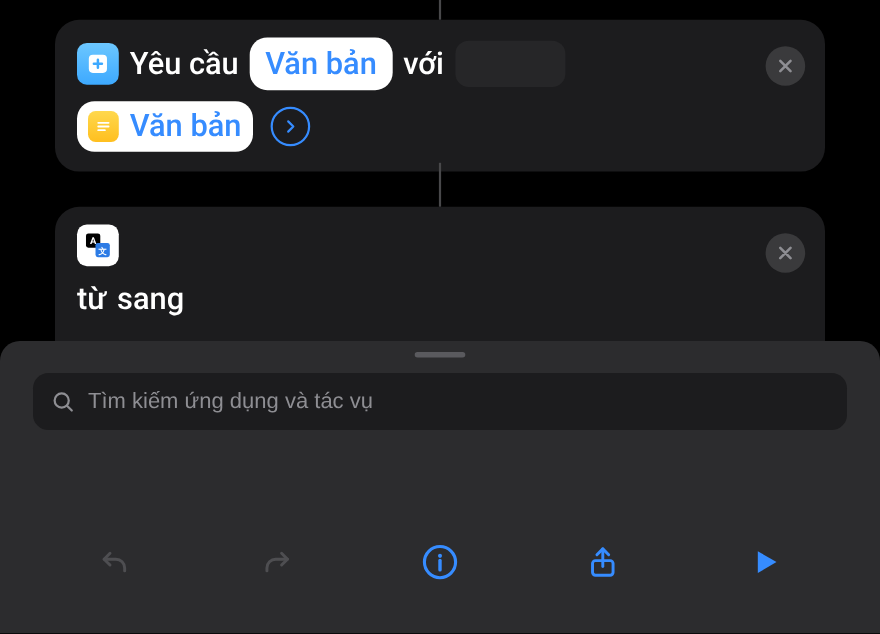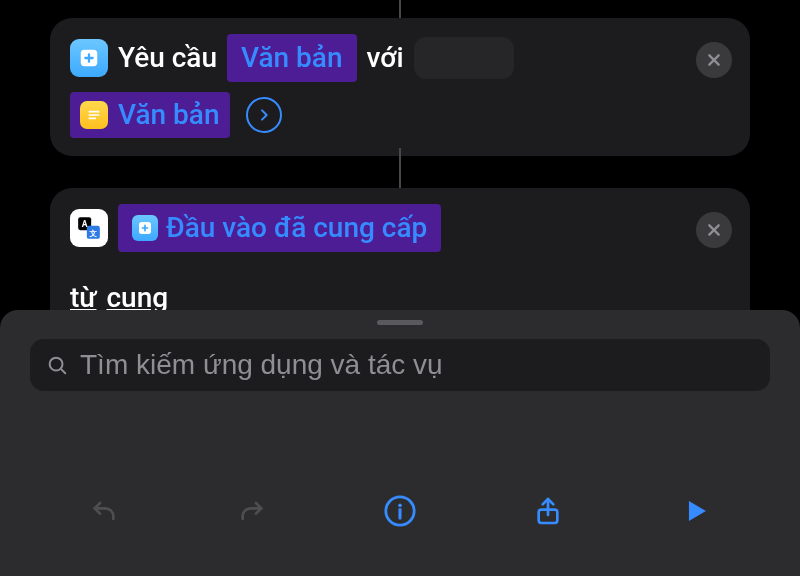--- a/index.html
+++ b/index.html
@@ -75,22 +75,22 @@
   .app-icon.text { background: linear-gradient(180deg,#ffd84d,#ffbf1f); }
   .app-icon.translate { background: #fff; }
 
   .label-white { color: #fff; font-weight: 500; }
 
   .token {
     display: inline-flex;
     align-items: center;
     gap: 8px;
     padding: 2px 14px;
-    border-radius: 4px;
-    background: #4c1d95;
+    border-radius: 16px;
+    background: #ffffff;
     color: #368cff;
     font-weight: 500;
     cursor: pointer;
   }
   .token.small { padding: 1px 10px; }
   .token.empty {
     width: 100px;
     height: 42px;
     background: #262628;
     border-radius: 12px;
@@ -134,21 +134,21 @@
     align-items: center;
     padding: 0 16px;
     gap: 12px;
   }
   .searchbar input {
     flex: 1;
     background: transparent;
     border: none;
     outline: none;
     color: #8e8e93;
-    font-size: 28px;
+    font-size: 20px;
   }
   .searchbar input::placeholder { color: #8e8e93; }
 
   .toolbar {
     position: absolute;
     left: 0; right: 0; bottom: 0;
     height: 110px;
     display: flex;
     align-items: center;
     justify-content: space-around;
@@ -213,33 +213,24 @@
     </div>
     <div class="row" style="padding-right:50px;">
       <div class="app-icon translate">
         <svg viewBox="0 0 24 24" width="26" height="26">
           <rect x="2" y="2" width="12" height="12" rx="2" fill="#000"></rect>
           <text x="8" y="11" text-anchor="middle" font-size="8" fill="#fff" font-weight="bold">A</text>
           <rect x="10" y="10" width="12" height="12" rx="2" fill="#2c7be5"></rect>
           <text x="16" y="19" text-anchor="middle" font-size="7" fill="#fff" font-weight="bold">文</text>
         </svg>
       </div>
-      <span class="token withicon">
-        <span class="mini">
-          <svg viewBox="0 0 24 24" width="16" height="16">
-            <rect x="3" y="3" width="18" height="18" rx="4" fill="#fff"></rect>
-            <path d="M12 8v8M8 12h8" stroke="#3da9ff" stroke-width="2.5" stroke-linecap="round"></path>
-          </svg>
-        </span>
-        <span>Đầu vào đã cung cấp</span>
-      </span>
-    </div>
-    <div class="row" style="margin-top:24px;text-decoration:underline;">
+    </div>
+    <div class="row" style="margin-top:8px;">
       <span class="label-white">từ</span>
-      <span class="label-white">cung</span>
+      <span class="label-white">sang</span>
     </div>
   </div>
 
   <div class="sheet">
     <div class="grabber"></div>
     <div class="searchbar">
       <svg viewBox="0 0 24 24" width="22" height="22">
         <circle cx="11" cy="11" r="7" stroke="#8e8e93" stroke-width="2.2" fill="none"></circle>
         <path d="M16.5 16.5 L21 21" stroke="#8e8e93" stroke-width="2.2" stroke-linecap="round"></path>
       </svg>

